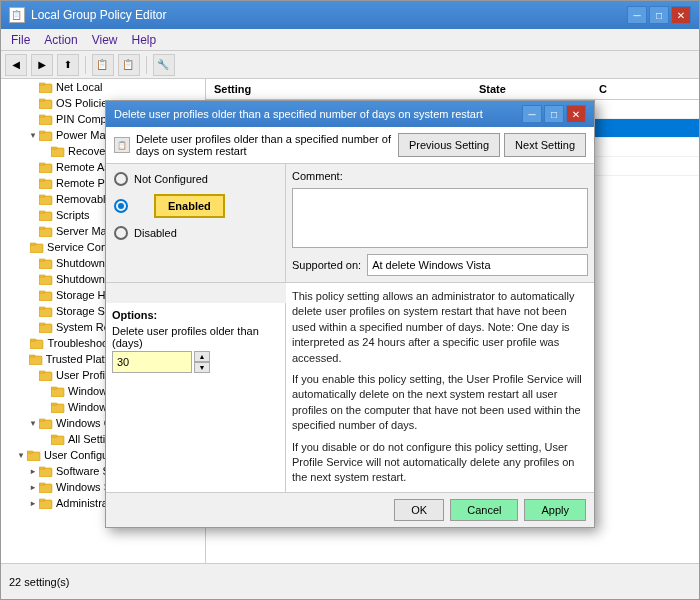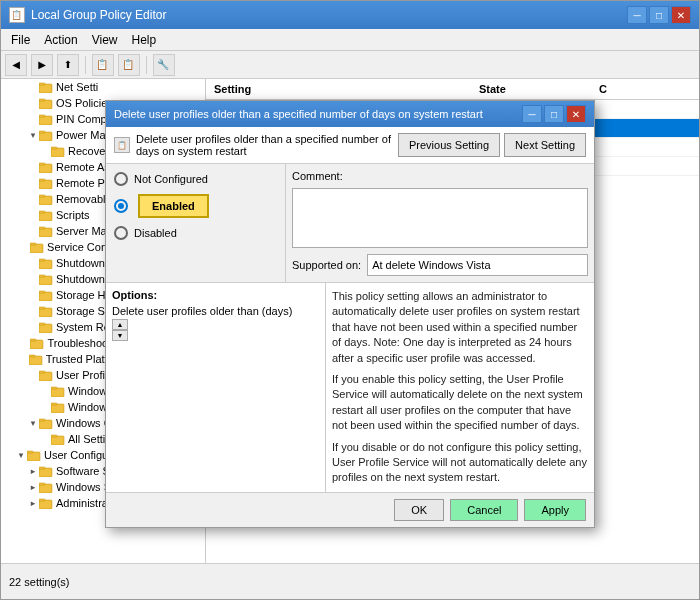--- a/index.html
+++ b/index.html
@@ -77,21 +77,21 @@
       padding: 2px 4px;
       display: flex;
       gap: 2px;
       flex-shrink: 0;
       height: 22px;
       align-items: center;
     }
     .menu-item {
       padding: 2px 6px;
       cursor: pointer;
-      color: #000000;
+      color: #4c1d95;
     }
 
     
     .toolbar {
       background: #f0f0f0;
       border-bottom: 1px solid #ccc;
       padding: 2px 4px;
       display: flex;
       align-items: center;
       gap: 4px;
@@ -321,21 +321,21 @@
       border-radius: 50%;
       background: #0078d7;
     }
     .radio-label { font-size: 11px; }
     .enabled-btn {
       background: #ffe066;
       border: 2px solid #c0a000;
       padding: 4px 12px;
       font-size: 11px;
       font-weight: bold;
-      margin-left: 4px;
+      margin-left: 20px;
     }
     .dialog-right {
       flex: 1;
       padding: 6px;
       overflow: hidden;
       display: flex;
       flex-direction: column;
       gap: 4px;
     }
     .comment-label { font-size: 11px; margin-bottom: 2px; }
@@ -364,24 +364,25 @@
       align-items: center;
     }
 
     
     .dialog-bottom {
       border-top: 1px solid #ccc;
       display: flex;
       flex-shrink: 0;
     }
     .options-panel {
-      width: 220px;
+      width: 180px;
       border-right: 1px solid #ccc;
       padding: 6px;
       background: white;
+      margin-top: 20px;
     }
     .options-title { font-size: 11px; font-weight: bold; margin-bottom: 4px; }
     .option-field-label { font-size: 11px; margin-bottom: 2px; }
     .option-input-row {
       display: flex;
       align-items: center;
       gap: 2px;
     }
     .option-input {
       width: 80px;
@@ -480,21 +481,21 @@
     <div class="tree-item">
           <div class="tree-row">
             <span class="tree-indent" style="width: 24px; display: inline-block;"></span>
             <span class="tree-toggle"></span>
             <span class="tree-folder-icon">
               <svg width="14" height="12" viewBox="0 0 14 12">
                 <rect x="0" y="3" width="13" height="9" rx="1" fill="#f0c040" stroke="#c09000" stroke-width="0.5"></rect>
                 <rect x="0" y="2" width="6" height="2" rx="0.5" fill="#f0c040" stroke="#c09000" stroke-width="0.5"></rect>
               </svg>
             </span>
-            <span class="tree-label">Net Setti</span>
+            <span class="tree-label">Net Local</span>
           </div>
         </div>
         <div class="tree-item">
           <div class="tree-row">
             <span class="tree-indent" style="width: 24px; display: inline-block;"></span>
             <span class="tree-toggle"></span>
             <span class="tree-folder-icon">
               <svg width="14" height="12" viewBox="0 0 14 12">
                 <rect x="0" y="3" width="13" height="9" rx="1" fill="#f0c040" stroke="#c09000" stroke-width="0.5"></rect>
                 <rect x="0" y="2" width="6" height="2" rx="0.5" fill="#f0c040" stroke="#c09000" stroke-width="0.5"></rect>
@@ -962,20 +963,21 @@
       </div>
 
     </div>
 
     <div class="dialog-bottom">
 
       <div class="options-panel">
         <div class="options-title">Options:</div>
         <div class="option-field-label">Delete user profiles older than (days)</div>
         <div class="option-input-row">
+          <input class="option-input" type="text" value="30" style="">
           <div class="spinner-btns">
             <div class="spinner-btn">▲</div>
             <div class="spinner-btn">▼</div>
           </div>
         </div>
       </div>
 
       <div class="help-panel">
         <div class="help-text">
             <p>This policy setting allows an administrator to automatically delete user profiles on system restart that have not been used within a specified number of days. Note: One day is interpreted as 24 hours after a specific user profile was accessed.</p>

